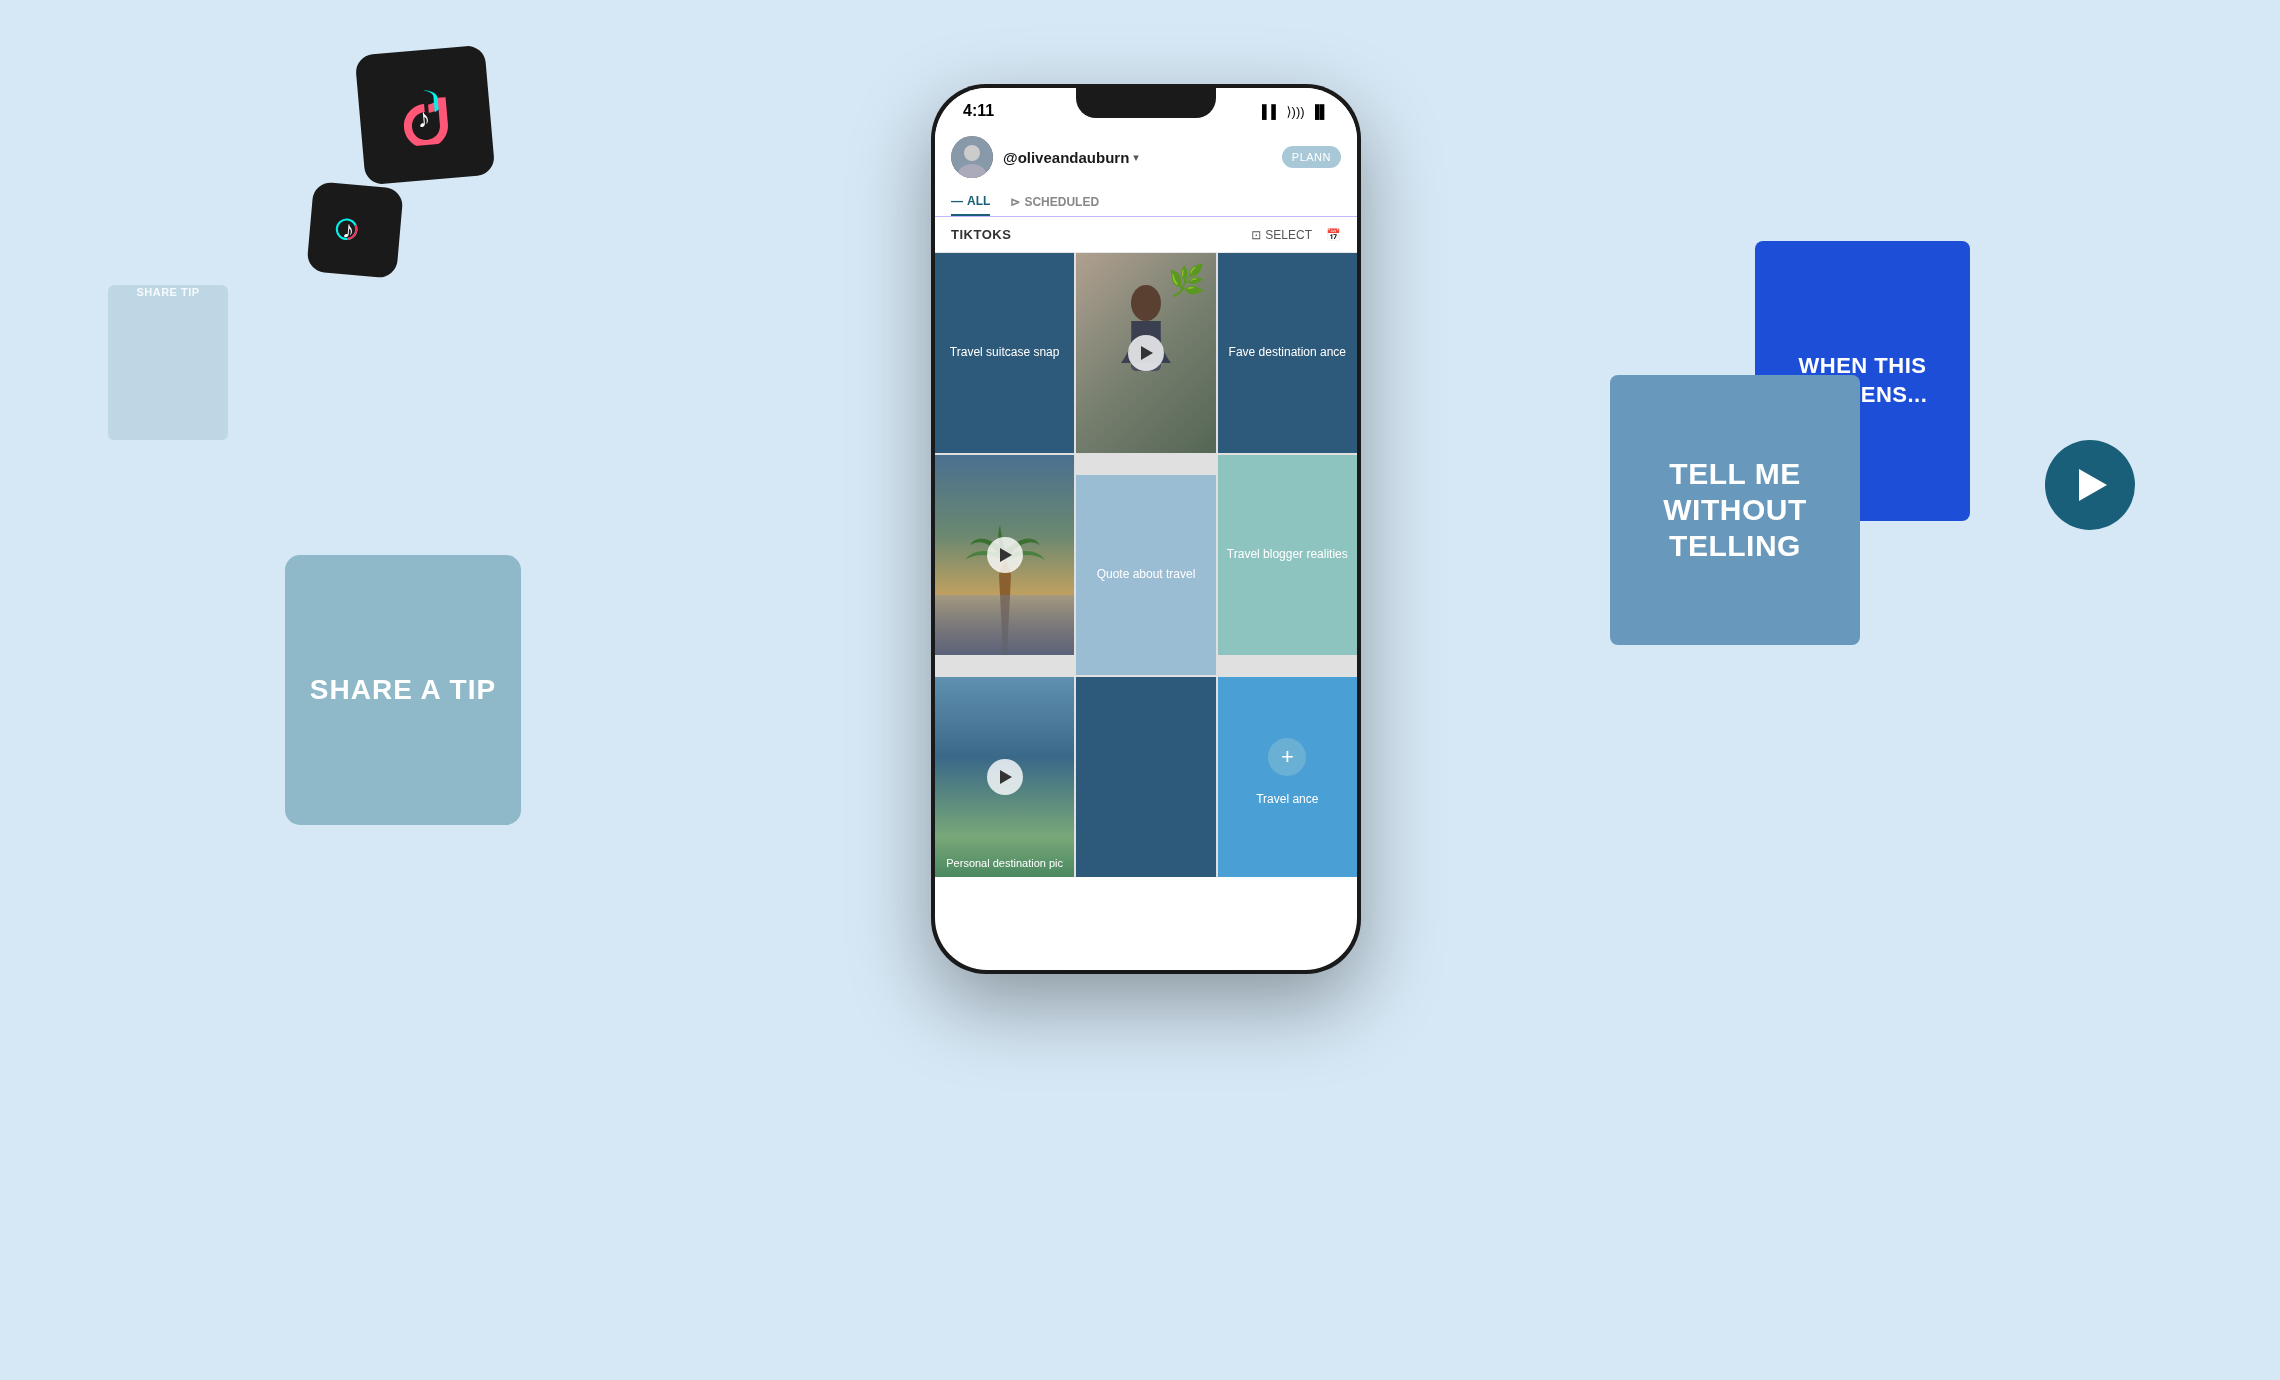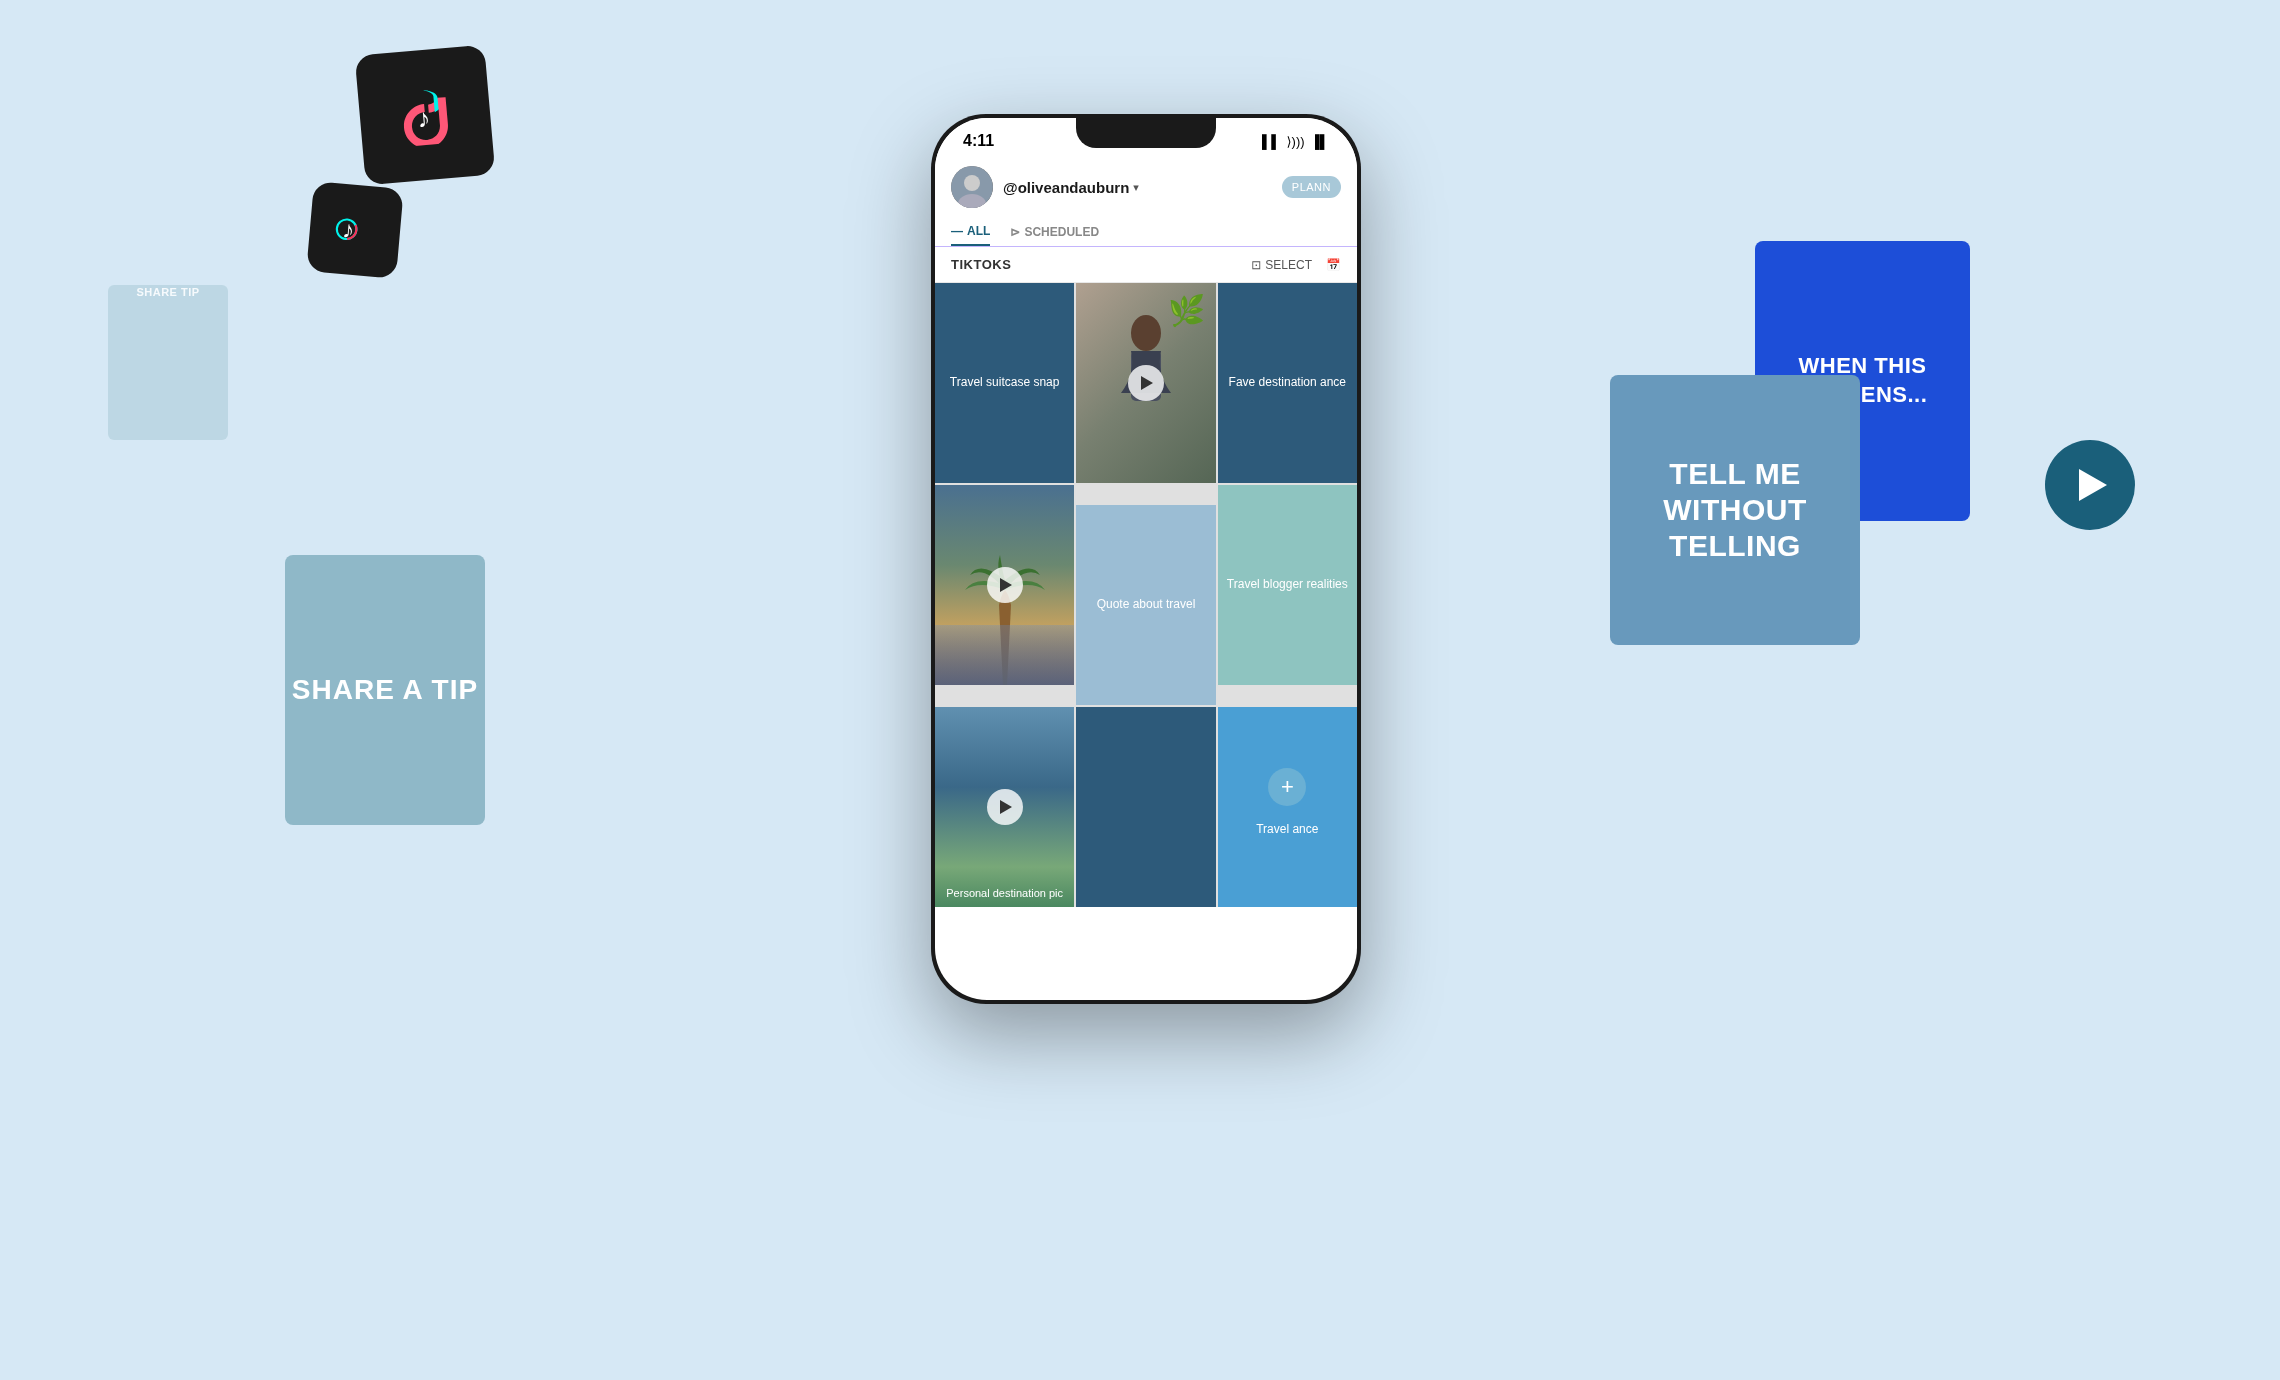--- a/index.html
+++ b/index.html
@@ -55,24 +55,24 @@
       font-weight: 700;
       text-align: center;
       line-height: 1.3;
       letter-spacing: 0.5px;
     }
 
     .share-tip-large {
       position: absolute;
       top: 555px;
       left: 285px;
-      width: 200px;
+      width: 236px;
       height: 270px;
       background: #8fb8c8;
-      border-radius: 8px;
+      border-radius: 15px;
       display: flex;
       align-items: center;
       justify-content: center;
     }
     .share-tip-large-text {
       color: white;
       font-size: 28px;
       font-weight: 700;
       text-align: center;
       line-height: 1.2;
@@ -144,21 +144,21 @@
       height: 0;
       border-top: 16px solid transparent;
       border-bottom: 16px solid transparent;
       border-left: 28px solid white;
       margin-left: 6px;
     }
 
     
     .phone-wrapper {
       position: absolute;
-      top: 114px;
+      top: 84px;
       left: 50%;
       transform: translateX(-50%);
       z-index: 10;
       padding-left: 12px;
     }
 
     .phone {
       width: 430px;
       height: 890px;
       background: #1a1a1a;

